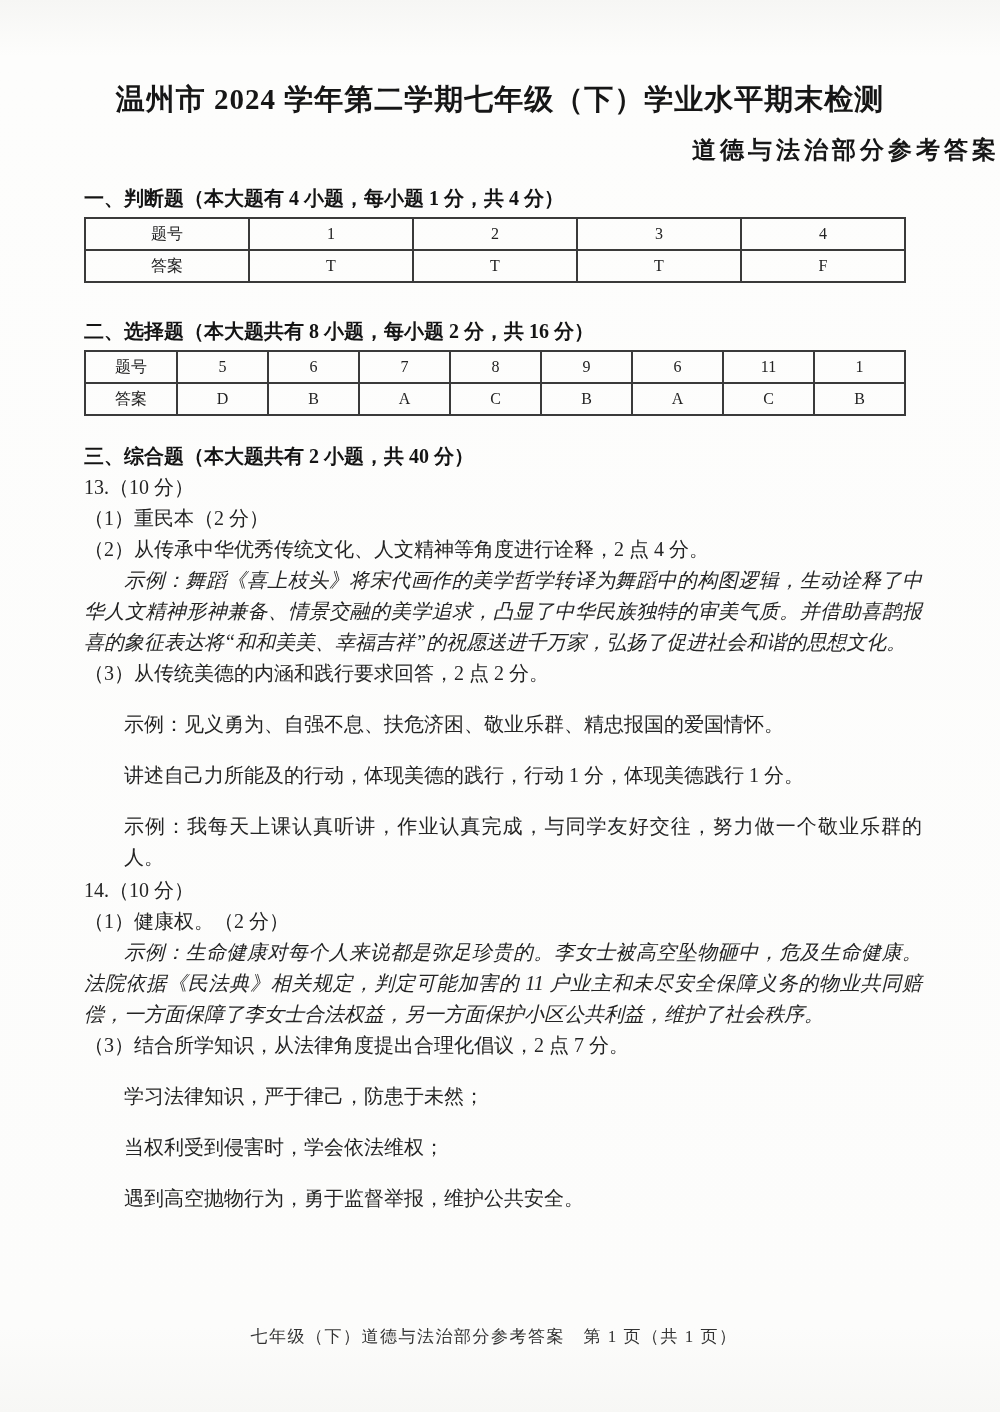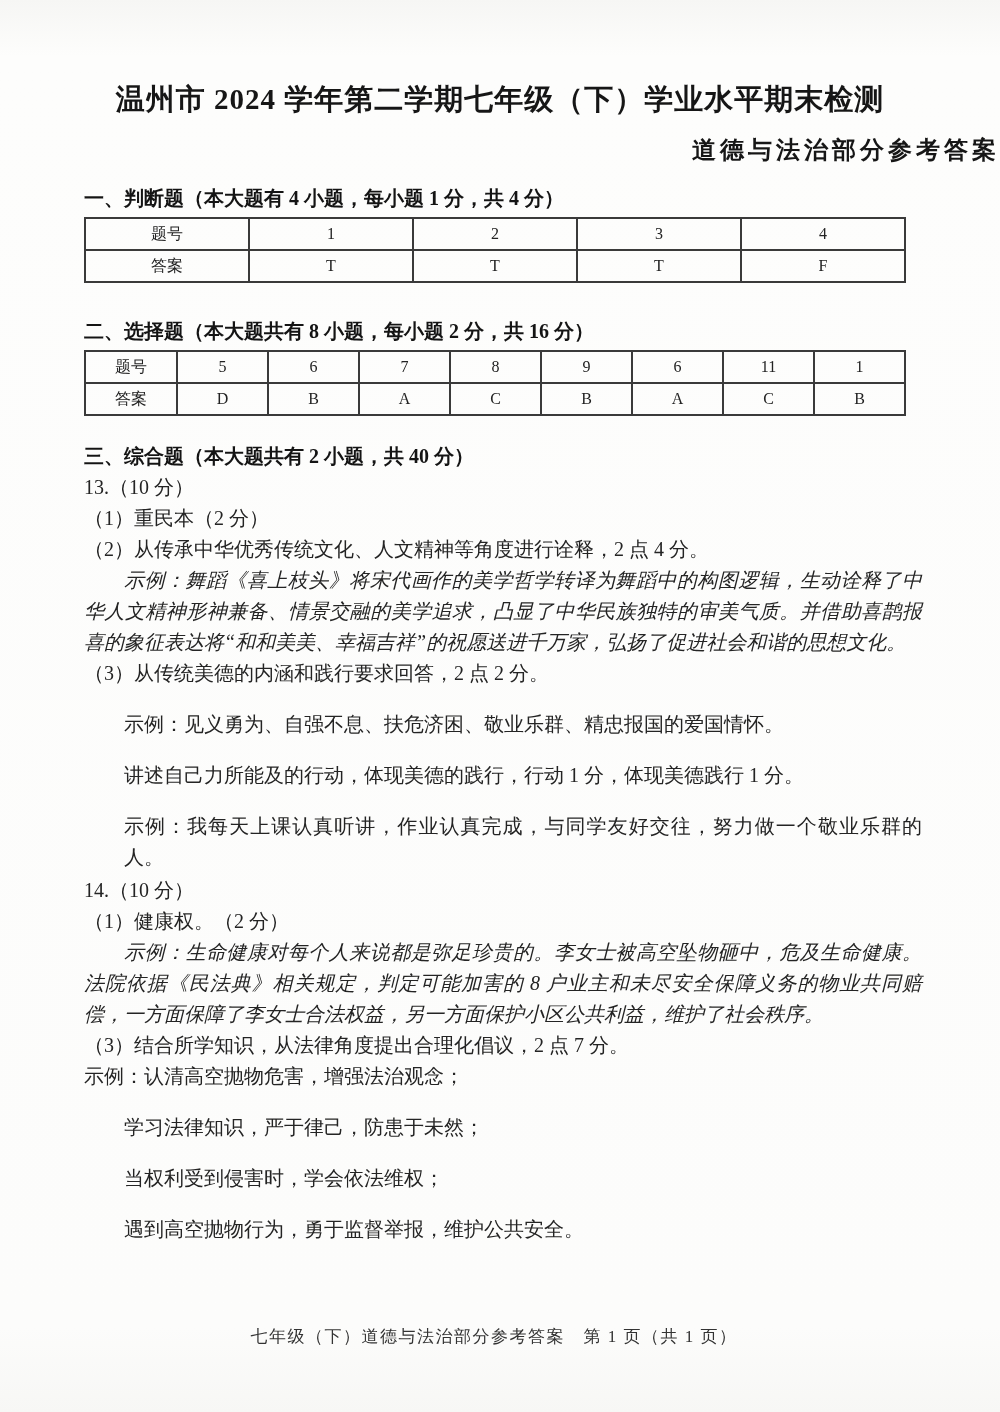--- a/index.html
+++ b/index.html
@@ -175,23 +175,22 @@
       <p class="bl first-indent">示例：舞蹈《喜上枝头》将宋代画作的美学哲学转译为舞蹈中的构图逻辑，生动诠释了中华人文精神形神兼备、情景交融的美学追求，凸显了中华民族独特的审美气质。并借助喜鹊报喜的象征表达将“和和美美、幸福吉祥”的祝愿送进千万家，弘扬了促进社会和谐的思想文化。</p>
       <p class="bl">（3）从传统美德的内涵和践行要求回答，2 点 2 分。</p>
       <p class="bl pad2">示例：见义勇为、自强不息、扶危济困、敬业乐群、精忠报国的爱国情怀。</p>
       <p class="bl pad2">讲述自己力所能及的行动，体现美德的践行，行动 1 分，体现美德践行 1 分。</p>
       <p class="bl pad2">示例：我每天上课认真听讲，作业认真完成，与同学友好交往，努力做一个敬业乐群的人。</p>
     </div>
 
     <div class="body-text">
       <p class="bl">14.（10 分）</p>
       <p class="bl">（1）健康权。（2 分）</p>
-      <p class="bl first-indent">示例：生命健康对每个人来说都是弥足珍贵的。李女士被高空坠物砸中，危及生命健康。法院依据《民法典》相关规定，判定可能加害的 8 户业主和未尽安全保障义务的物业共同赔偿，一方面保障了李女士合法权益，另一方面保护小区公共利益，维护了社会秩序。</p>
+      <p class="bl first-indent">示例：生命健康对每个人来说都是弥足珍贵的。李女士被高空坠物砸中，危及生命健康。法院依据《民法典》相关规定，判定可能加害的 11 户业主和未尽安全保障义务的物业共同赔偿，一方面保障了李女士合法权益，另一方面保护小区公共利益，维护了社会秩序。</p>
       <p class="bl">（3）结合所学知识，从法律角度提出合理化倡议，2 点 7 分。</p>
-      <p class="bl">示例：认清高空抛物危害，增强法治观念；</p>
       <p class="bl pad2">学习法律知识，严于律己，防患于未然；</p>
       <p class="bl pad2">当权利受到侵害时，学会依法维权；</p>
       <p class="bl pad2">遇到高空抛物行为，勇于监督举报，维护公共安全。</p>
     </div>
 
   </div>
 
   <div class="footer">七年级（下）道德与法治部分参考答案　第 1 页（共 1 页）</div>
 
 </div>

